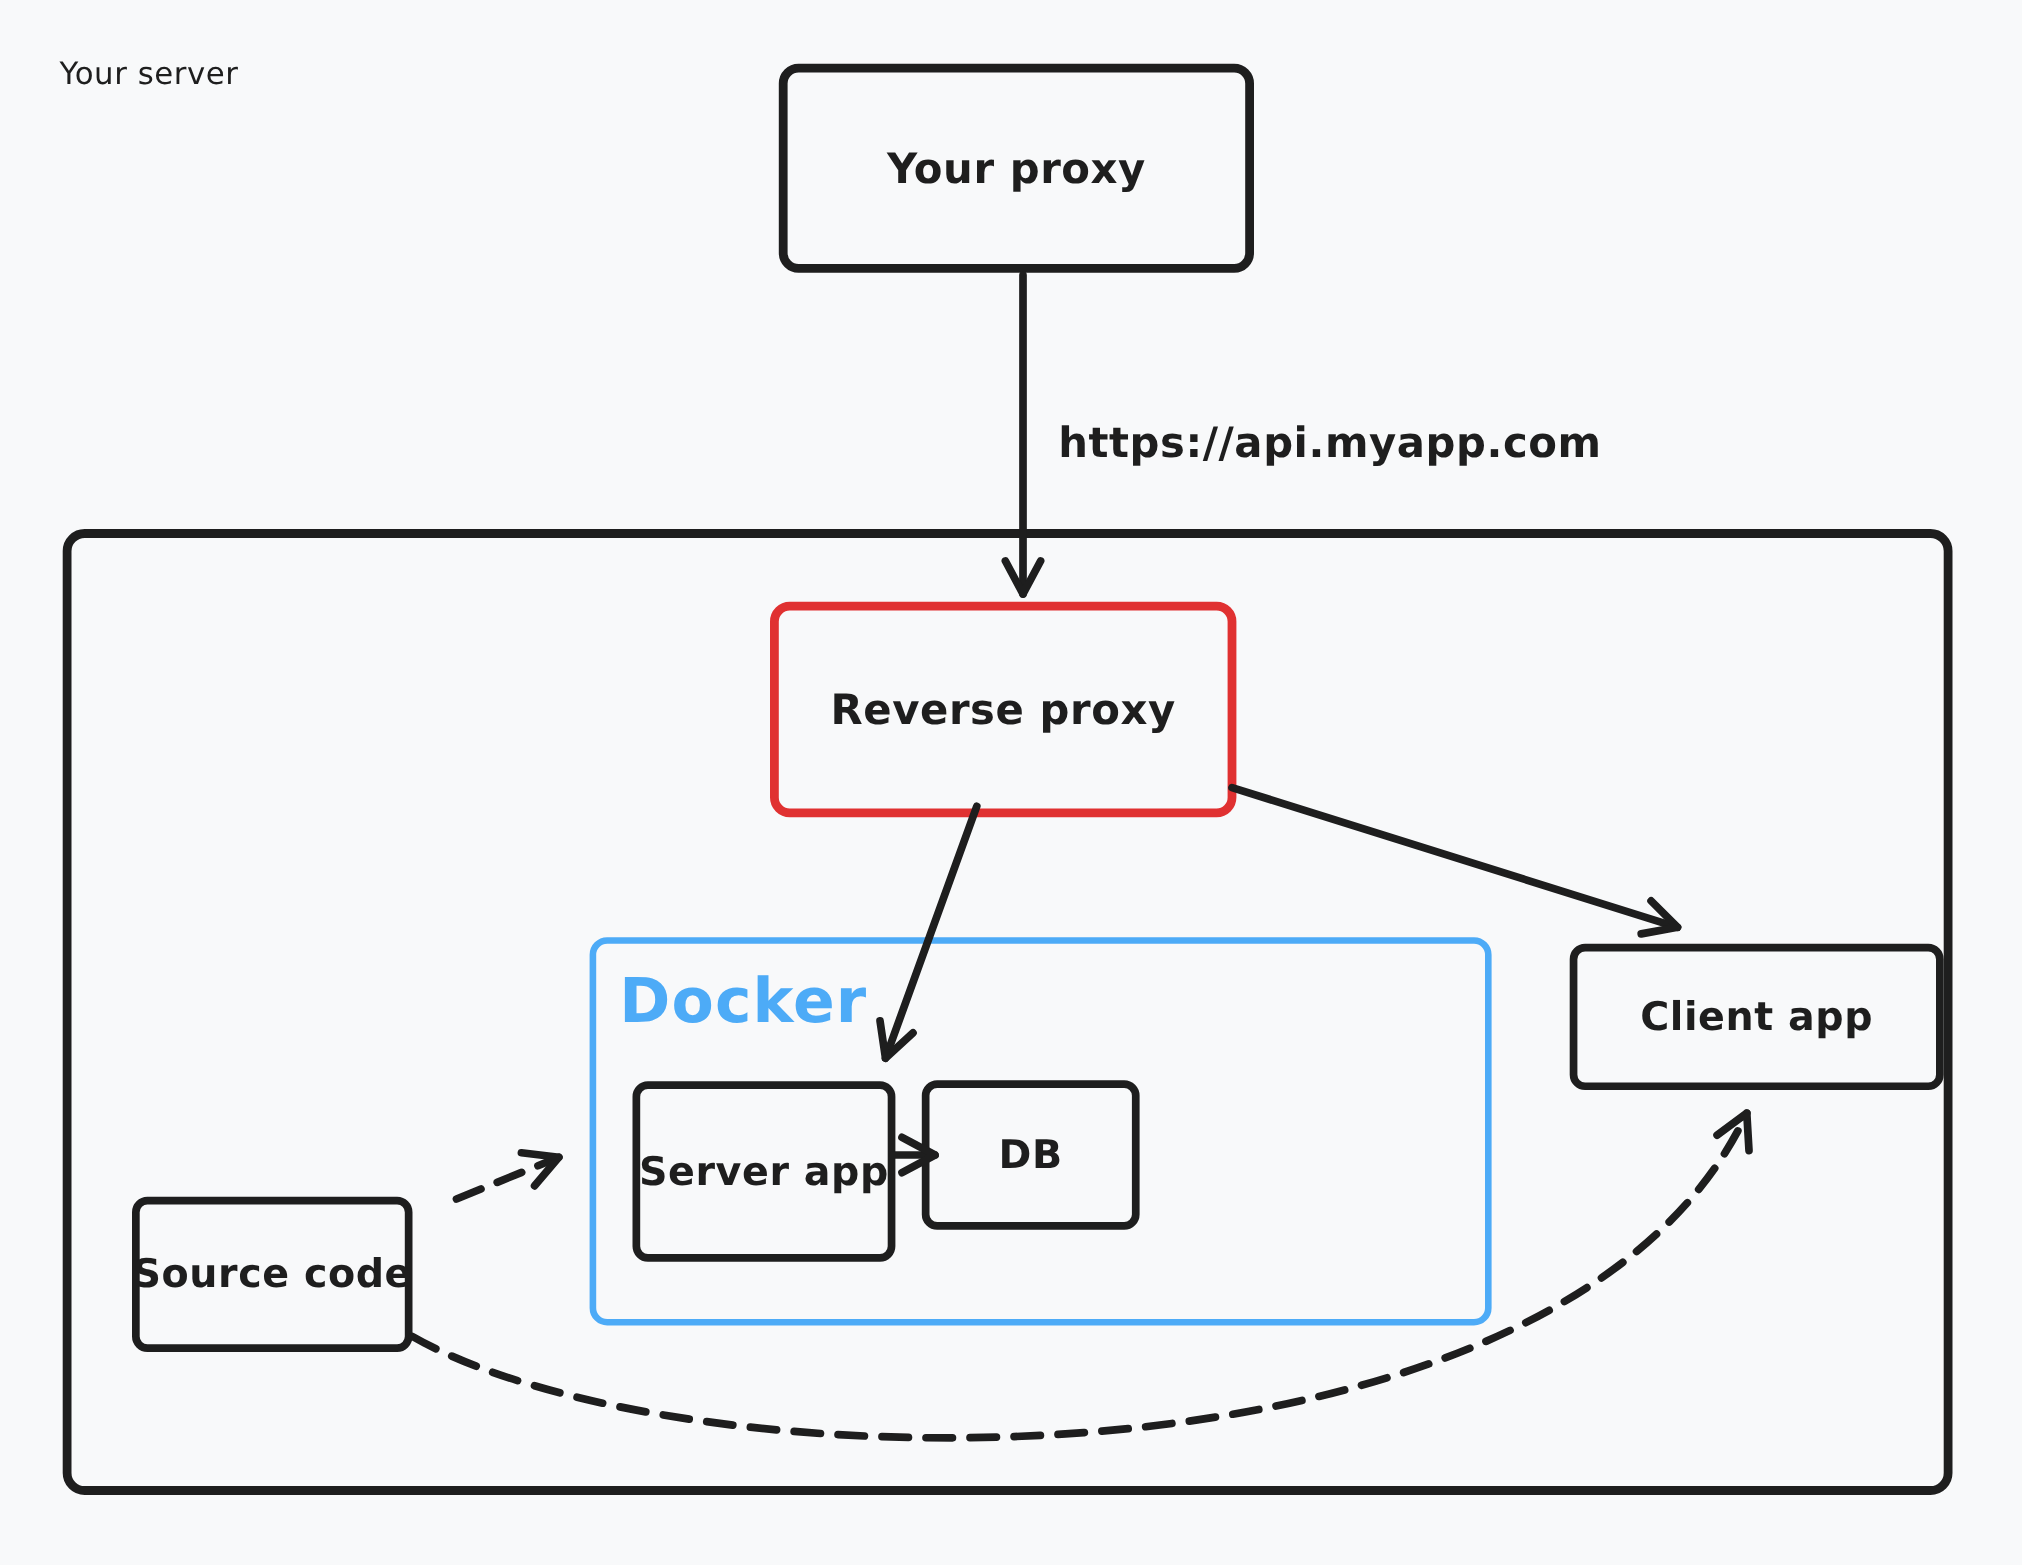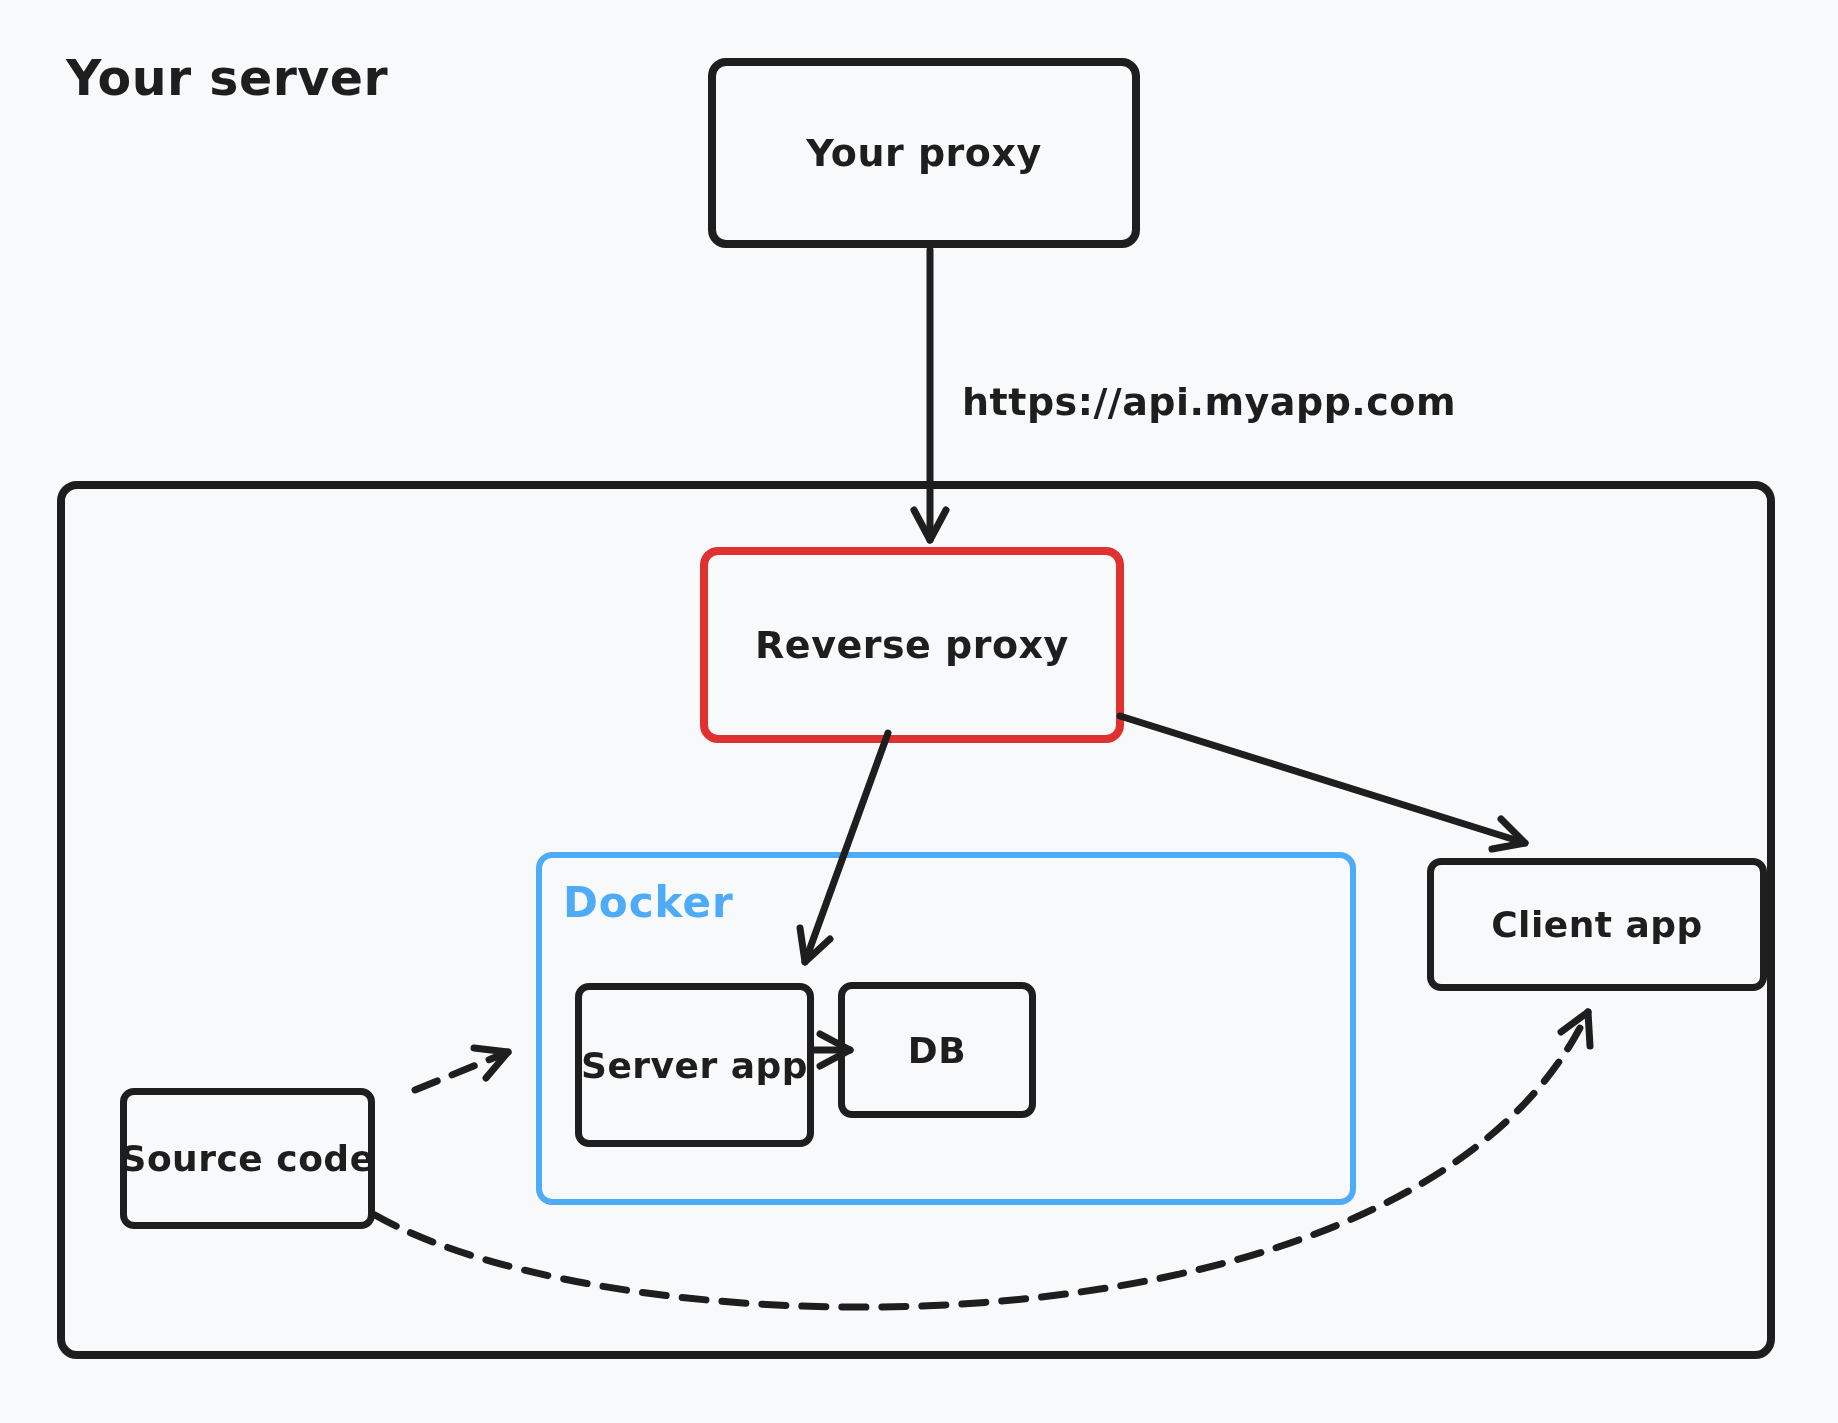--- a/index.html
+++ b/index.html
@@ -28,29 +28,29 @@
   .node .lbl{
     font-weight:700;
     font-size:36px;
     letter-spacing:.5px;
     white-space:nowrap;
   }
   #node-your-users{left:708px;top:58px;width:432px;height:190px;border-width:8px;border-radius:18px;}
   #node-your-users .lbl{font-size:38px;}
   #node-your-server{left:57px;top:481px;width:1718px;height:878px;border-width:8px;border-radius:20px;justify-content:flex-start;align-items:flex-start;}
   #your-server-label{
-    position:absolute;left:66px;top:50px;
-    font-weight:700;font-size:49px;letter-spacing:.5px;
+    position:absolute;left:54px;top:50px;
+    font-weight:400;font-size:28px;letter-spacing:.5px;
   }
   #node-reverse-proxy{left:700px;top:547px;width:424px;height:196px;border-color:var(--accent-red);border-width:8px;border-radius:18px;}
   #node-reverse-proxy .lbl{font-size:38px;}
   #node-docker{left:536px;top:852px;width:820px;height:353px;border-color:var(--accent-blue);border-width:6px;border-radius:16px;}
   #docker-label{
     position:absolute;left:563px;top:878px;
-    color:var(--accent-blue);font-weight:700;font-size:42px;letter-spacing:1px;
+    color:var(--accent-blue);font-weight:700;font-size:56px;letter-spacing:1px;
   }
   #node-server-app{left:575px;top:983px;width:239px;height:164px;border-radius:14px;}
   #node-db{left:838px;top:982px;width:198px;height:136px;border-radius:14px;}
   #node-source-code{left:120px;top:1072px;width:255px;height:141px;border-radius:14px;margin-top:16px;}
   #node-client-app{left:1427px;top:858px;width:340px;height:133px;border-radius:14px;}
   .edge-label{
     position:absolute;left:962px;
     font-weight:700;font-size:38px;letter-spacing:.5px;white-space:nowrap;
   }
   #url-primary{top:298px;}

